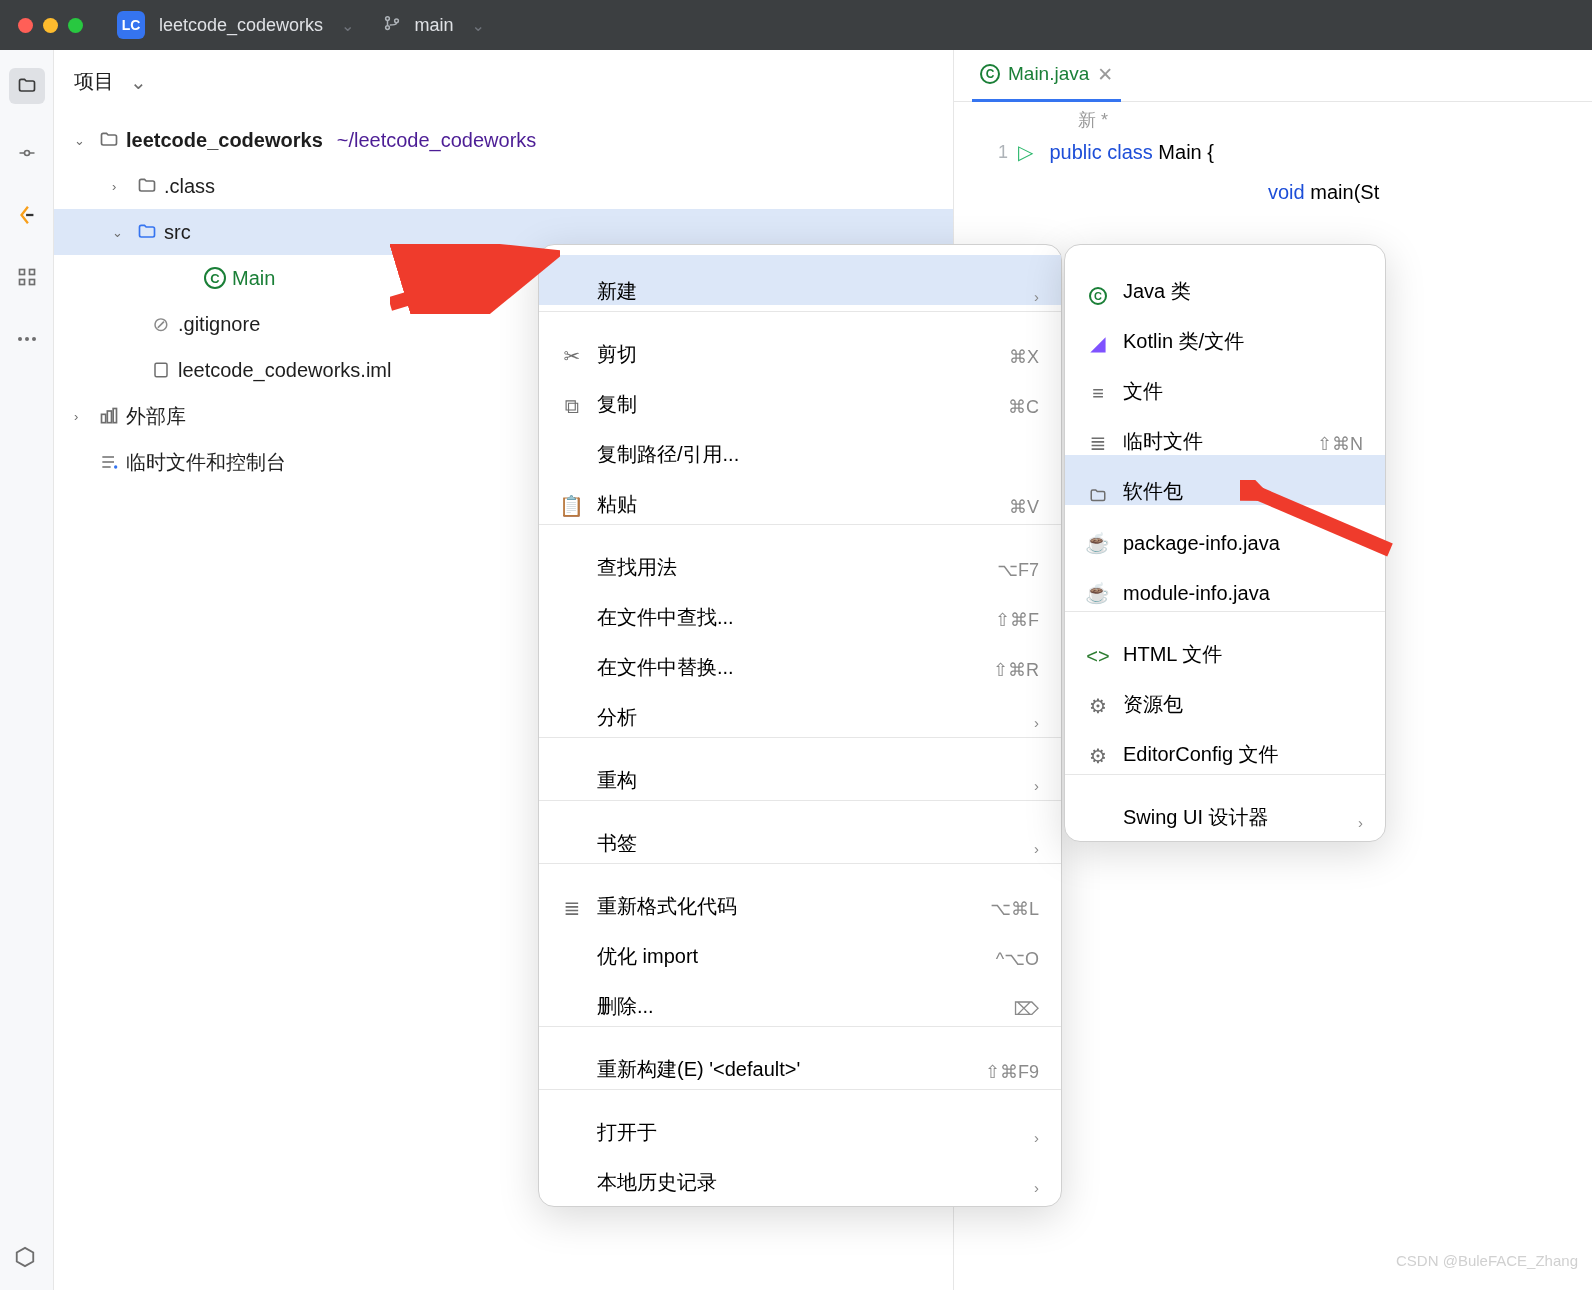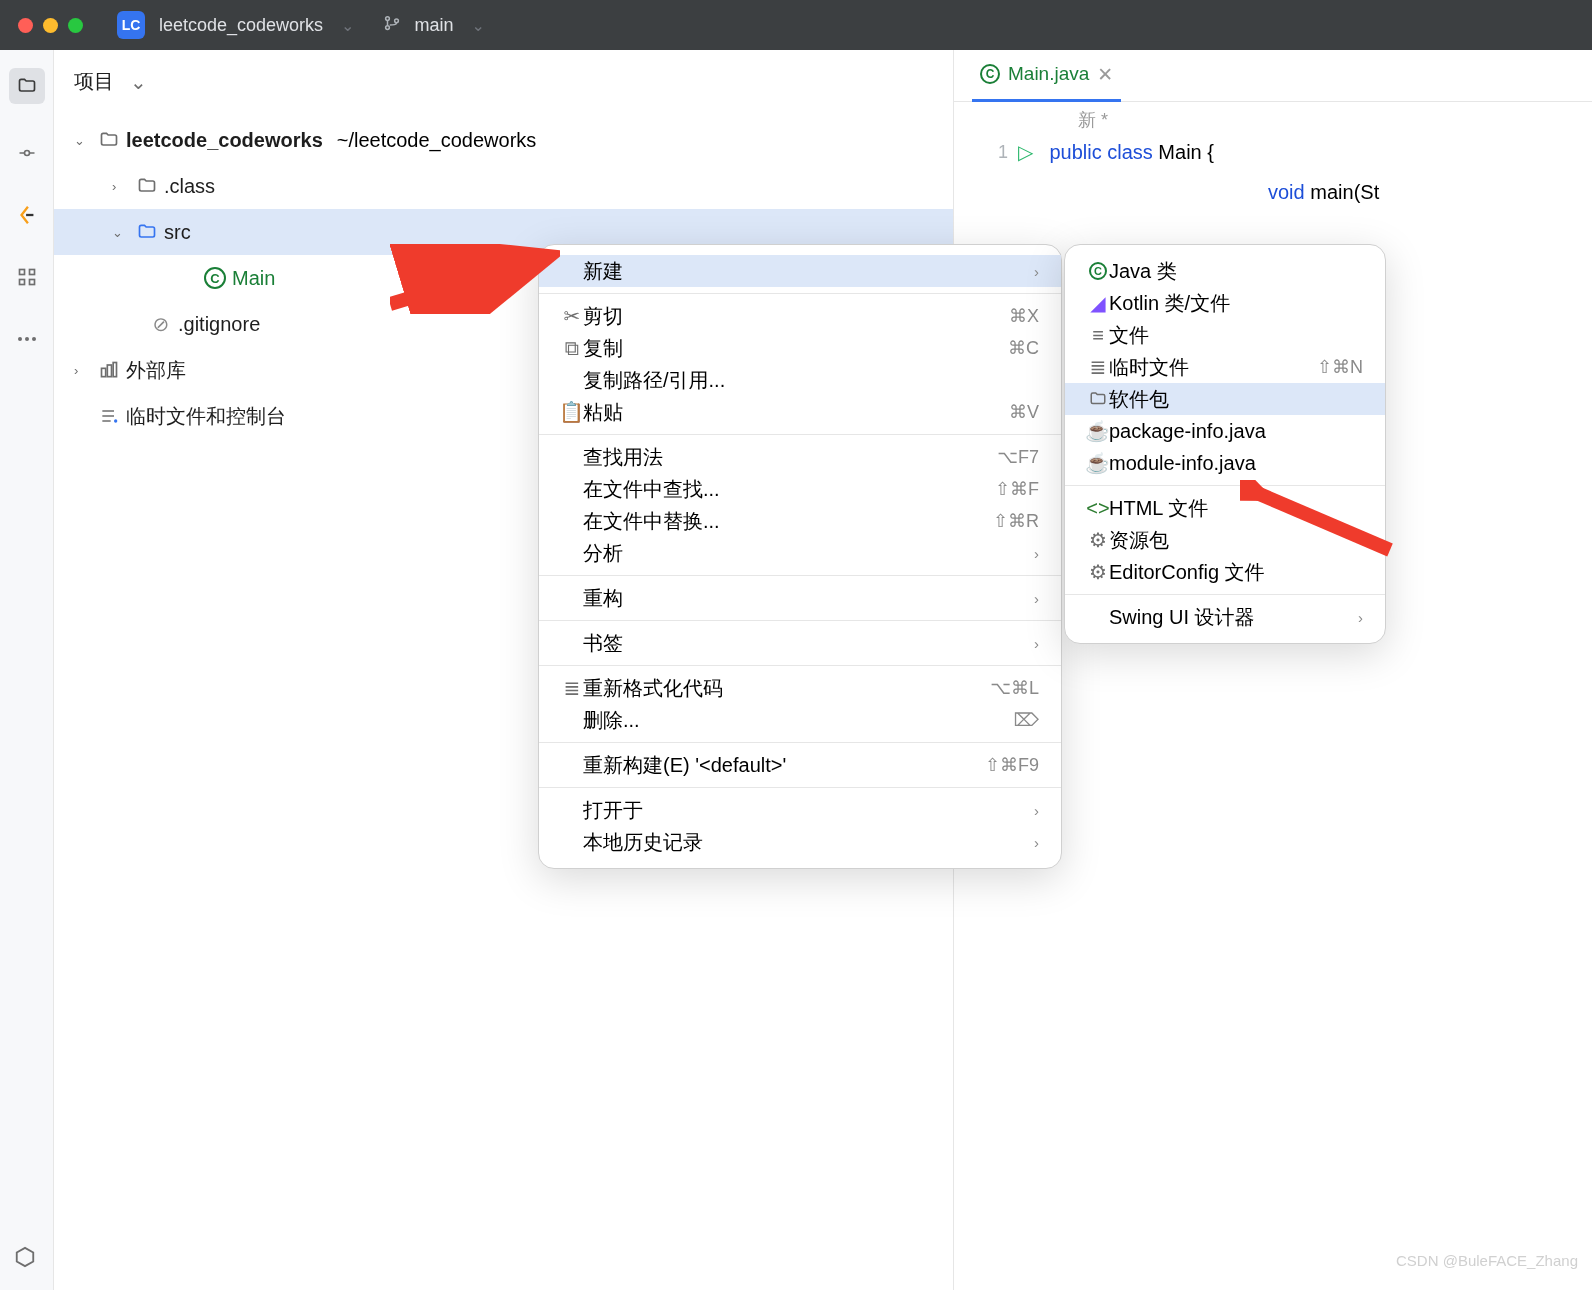--- a/index.html
+++ b/index.html
@@ -23,21 +23,21 @@
 .activity .ico.active { background: #dfe1e5; border-radius: 6px; width: 36px; height: 36px; color: #3a3a3a; }
 
 .project-pane { width: 900px; background: #fff; border-right: 1px solid #e6e6e6; }
 .project-header { display: flex; align-items: center; padding: 18px 20px; font-size: 20px; color: #1e1e1e; gap: 8px; }
 .tree { padding: 4px 0; font-size: 20px; color: #1e1e1e; }
 .tree-row { display: flex; align-items: center; height: 46px; padding-left: 20px; gap: 6px; cursor: pointer; }
 .tree-row.sel { background: #dce7f8; }
 .tree-row .caret { width: 18px; color: #6e6e6e; font-size: 13px; }
 .tree-row .ticon { width: 22px; display: flex; align-items: center; justify-content: center; }
 .bold { font-weight: 600; }
-.path-muted { color: #000000; margin-left: 8px; }
+.path-muted { color: #4c1d95; margin-left: 8px; }
 .green-text { color: #1a7f37; }
 .indent-1 { padding-left: 58px; }
 .indent-2 { padding-left: 96px; }
 .indent-3 { padding-left: 150px; }
 .folder-icon { color: #6e6e6e; }
 .class-ico { width: 22px; height: 22px; border: 2px solid #1a7f37; border-radius: 50%; display: flex; align-items: center; justify-content: center; font-size: 13px; color: #1a7f37; font-weight: 600; }
 
 .editor { flex: 1; background: #fff; }
 .editor-tabs { display: flex; align-items: center; height: 52px; border-bottom: 1px solid #e6e6e6; padding-left: 18px; gap: 10px; }
 .tab { display: flex; align-items: center; gap: 8px; padding: 0 8px; font-size: 19px; color: #1a7f37; border-bottom: 3px solid #3574f0; height: 52px; }
@@ -46,21 +46,21 @@
 .gutter { width: 64px; text-align: right; padding-right: 10px; color: #aeb3b8; font-size: 18px; font-family: "JetBrains Mono", Menlo, monospace; }
 .code { font-family: "JetBrains Mono", Menlo, monospace; font-size: 20px; line-height: 40px; }
 .code-label { color: #9a9a9a; padding-left: 24px; padding-top: 6px; font-size: 18px; }
 .line { display: flex; align-items: center; height: 40px; }
 .run-gutter { color: #2db86d; margin: 0 16px 0 0; }
 .kw { color: #1d4ed8; }
 .nm { color: #000; }
 .lbrace { color: #000; }
 
 .ctx-menu { position: absolute; left: 538px; top: 244px; width: 524px; background: #fff; border: 1px solid #d0d0d0; border-radius: 16px; box-shadow: 0 10px 40px rgba(0,0,0,0.15); padding: 10px 0; font-size: 20px; z-index: 10; }
-.menu-item { display: flex; align-items: center; height: 32px; padding: 0 22px; cursor: pointer; position: relative; }
+.menu-item { display: flex; align-items: flex-end; height: 50px; padding: 0 22px; gap: 14px; cursor: pointer; position: relative; }
 .menu-item.hov { background: #dce7f8; }
 .menu-item .mi-icon { width: 22px; color: #6e6e6e; display: flex; justify-content: center; }
 .menu-item .mi-text { flex: 1; }
 .menu-item .shortcut { color: #8a8a8a; font-size: 18px; }
 .menu-item .sub-arrow { color: #8a8a8a; font-size: 15px; }
 .menu-sep { height: 1px; background: #e6e6e6; margin: 6px 0; }
 
 .sub-menu { position: absolute; left: 1064px; top: 244px; width: 322px; background: #fff; border: 1px solid #d0d0d0; border-radius: 16px; box-shadow: 0 10px 40px rgba(0,0,0,0.15); padding: 10px 0; font-size: 20px; z-index: 11; }
 
 .arrow-1 { position: absolute; left: 390px; top: 244px; z-index: 20; }
@@ -166,20 +166,28 @@
         <span>src</span>
       </div>
       <div class="tree-row indent-3">
         <span class="class-ico">C</span>
         <span class="green-text">Main</span>
       </div>
       <div class="tree-row indent-2">
         <span class="ticon" style="color:#8a8a8a;">⊘</span>
         <span>.gitignore</span>
       </div>
+      <div class="tree-row indent-2">
+        <span class="ticon folder-icon">
+          <svg width="18" height="18" viewBox="0 0 24 24" fill="none" stroke="currentColor" stroke-width="2">
+              <rect x="4" y="3" width="16" height="18" rx="2"></rect>
+            </svg>
+        </span>
+        <span>leetcode_codeworks.iml</span>
+      </div>
       <div class="tree-row">
         <span class="caret">›</span>
         <span class="ticon folder-icon">
           <svg width="20" height="20" viewBox="0 0 24 24" fill="none" stroke="currentColor" stroke-width="2">
               <rect x="3" y="10" width="5" height="10"></rect>
               <rect x="10" y="6" width="5" height="14"></rect>
               <rect x="17" y="3" width="4" height="17"></rect>
             </svg>
         </span>
         <span>外部库</span>
@@ -285,20 +293,25 @@
   <div class="menu-item">
     <span class="mi-icon"></span>
       <span class="mi-text">书签</span>
       <span class="sub-arrow">›</span>
   </div>
   <div class="menu-sep"></div>
   <div class="menu-item">
     <span class="mi-icon">≣</span>
       <span class="mi-text">重新格式化代码</span>
       <span class="shortcut">⌥⌘L</span>
+  </div>
+  <div class="menu-item">
+    <span class="mi-icon"></span>
+      <span class="mi-text">优化 import</span>
+      <span class="shortcut">^⌥O</span>
   </div>
   <div class="menu-item">
     <span class="mi-icon"></span>
       <span class="mi-text">删除...</span>
       <span class="shortcut">⌦</span>
   </div>
   <div class="menu-sep"></div>
   <div class="menu-item">
     <span class="mi-icon"></span>
       <span class="mi-text">重新构建(E) '&lt;default&gt;'</span>

